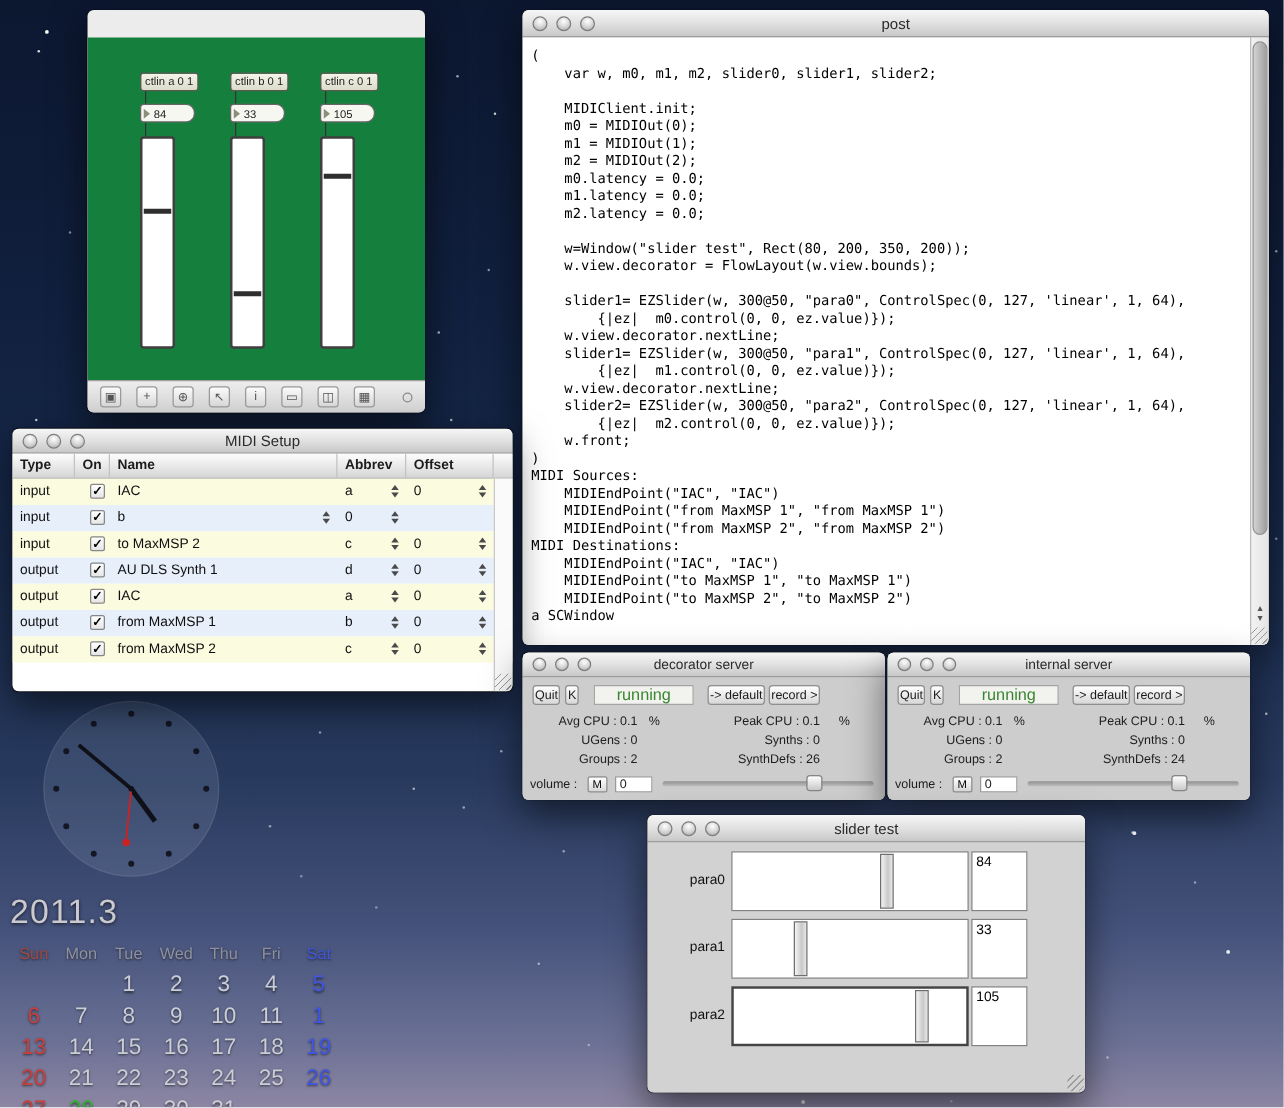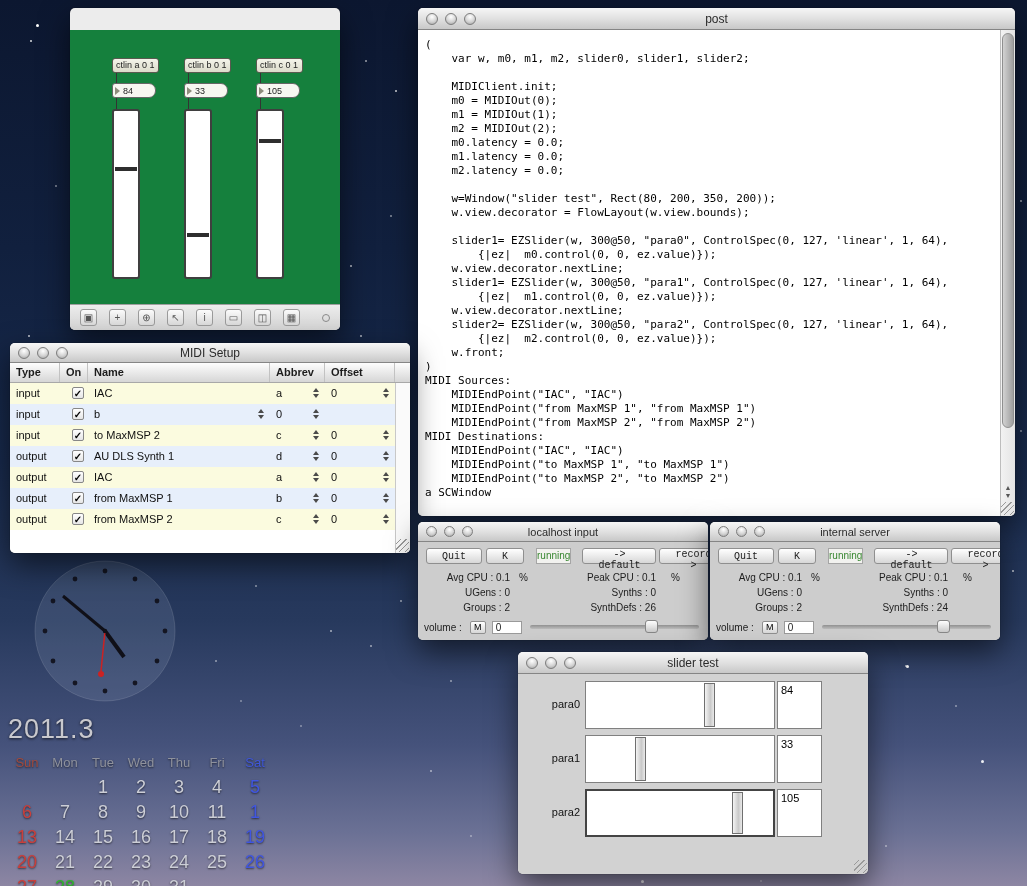--- a/index.html
+++ b/index.html
@@ -92,24 +92,24 @@
 .st .up{border-left:3px solid transparent;border-right:3px solid transparent;border-bottom:4px solid #4a4a4a}
 .st .dn{border-left:3px solid transparent;border-right:3px solid transparent;border-top:4px solid #4a4a4a}
 .vsb-m{position:absolute;right:0;top:20px;bottom:0;width:15px;background:#fafafa;border-left:1px solid #c8c8c8}
 
 
 .server{width:290px;height:118px}
 #w-local{left:418px;top:522px}
 #w-internal{left:710px;top:522px}
 .sbody{position:absolute;left:0;right:0;top:20px;bottom:0;background:#cdcdcd}
 .sbtns{position:absolute;top:6px;left:8px;right:8px;display:flex;align-items:center}
-.aqua{font-family:Liberation Mono, monospace;font-size:10px;height:16px;border:1px solid #8f8f8f;border-radius:3px;
- background:linear-gradient(#ffffff,#d7d7d7);color:#1a1a1a;padding:0 15px}
+.aqua{font-family:Liberation Sans, sans-serif;font-size:10px;height:16px;border:1px solid #8f8f8f;border-radius:3px;
+ background:linear-gradient(#ffffff,#d7d7d7);color:#1a1a1a;padding:0 1px}
 .status{width:80px;height:16px;background:#f2f2ef;border:1px solid #a5a5a5;color:#37862f;
- font-size:10px;text-align:center;line-height:14px;margin:0 11px 0 12px}
+ font-size:13px;text-align:center;line-height:14px;margin:0 11px 0 12px}
 .srow{position:absolute;left:0;right:0;font-size:10px;color:#1d1d1d;height:13px}
 .sl{position:absolute;right:198px;white-space:nowrap}
 .slu{position:absolute;left:101px}
 .sr{position:absolute;right:52px;white-space:nowrap}
 .sru{position:absolute;left:253px}
 .svol{position:absolute;left:6px;right:9px;bottom:6px;height:14px;display:flex;align-items:center;
  font-size:10px;color:#1d1d1d}
 .mbtn{width:16px;height:13px;font-size:9px;line-height:10px;margin-left:8px;border:1px solid #8f8f8f;
  border-radius:2px;background:linear-gradient(#fff,#d7d7d7);text-align:center;font-family:inherit}
 .vval{width:30px;height:13px;background:#fff;border:1px solid #9a9a9a;font-size:10px;line-height:11px;
@@ -443,21 +443,21 @@
     </div>
   </div>
 
   <div class="window server" id="w-local">
     <div class="titlebar small">
       <div class="lights">
         <span class="light"></span>
         <span class="light"></span>
         <span class="light"></span>
       </div>
-      <span>localhost input</span>
+      <span>decorator server</span>
     </div>
     <div class="sbody">
       <div class="sbtns">
         <button class="aqua">Quit</button>
         <button class="aqua" style="margin-left:4px">K</button>
         <div class="status">running</div>
         <button class="aqua">-&gt; default</button>
         <button class="aqua" style="margin-left:3px">record &gt;</button>
       </div>
       <div class="srow" style="top:30px">

